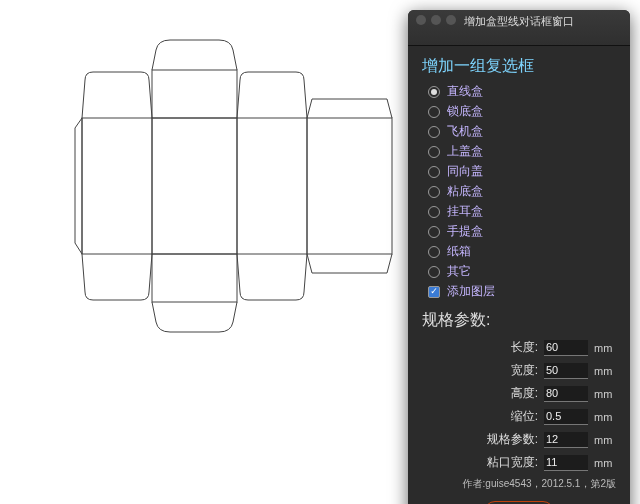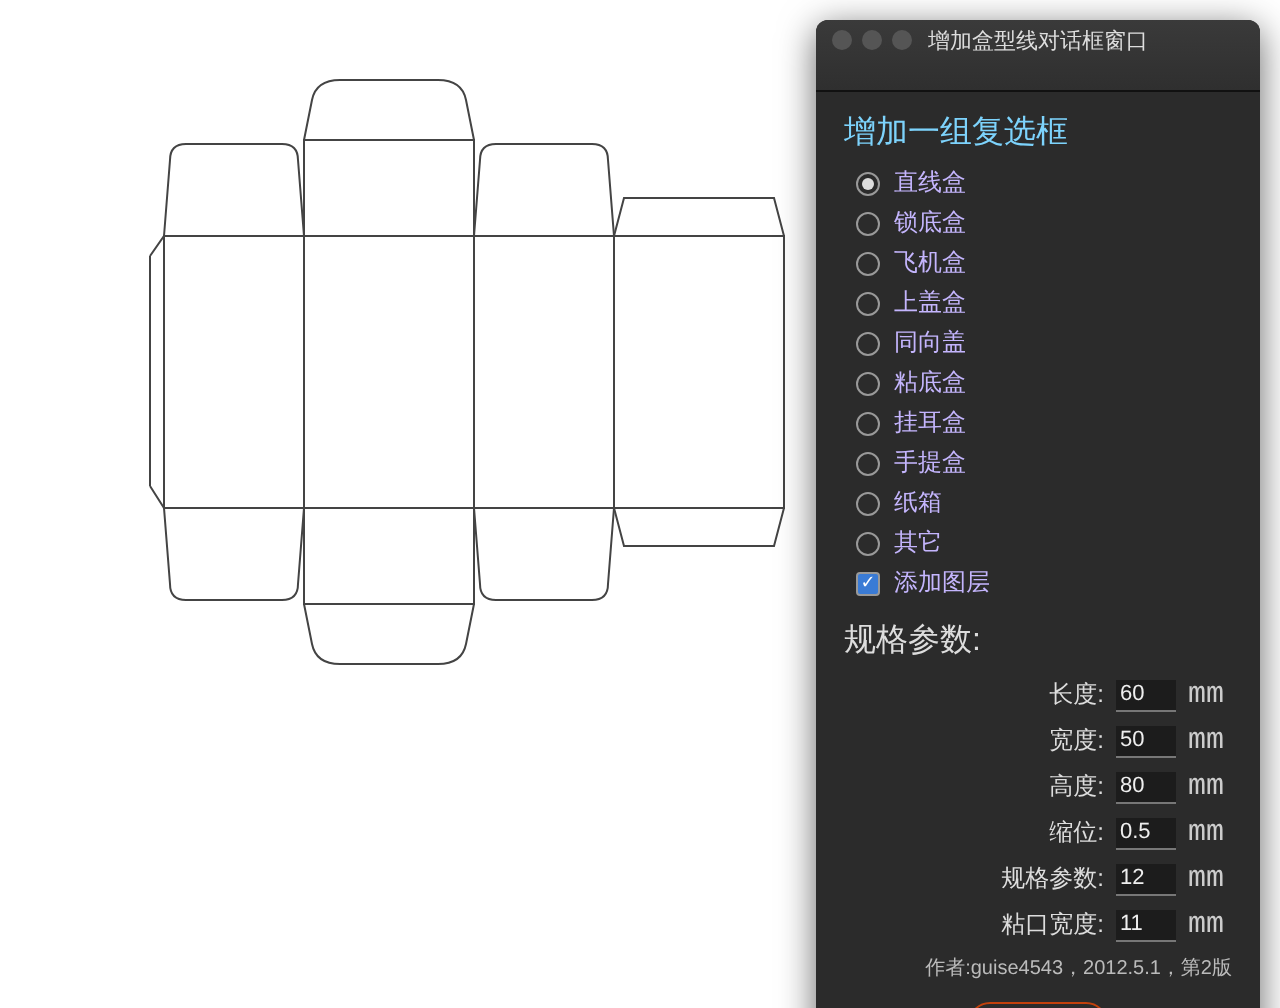--- a/index.html
+++ b/index.html
@@ -110,35 +110,34 @@
   .param-row {
     display: flex; align-items: center; justify-content: flex-end;
     gap: 6px;
   }
   .param-row .plabel {
     text-align: right;
     font-size: 12px;
     color: #ddd;
   }
   .param-row input {
-    width: 30px;
+    width: 44px;
     height: 16px;
     background: #1c1c1c;
     border: none;
     border-bottom: 1px solid #777;
     color: #eee;
     font-size: 11px;
     text-align: left;
     padding: 0 2px;
   }
   .param-row .unit {
     width: 22px;
-    font-size: 15px;
+    font-size: 11px;
     color: #ccc;
-    font-family: Liberation Mono, monospace;
   }
   .credit {
     font-size: 10px;
     color: #bbb;
     text-align: right;
     margin: 6px 0 10px 0;
   }
   .btns {
     display: flex; gap: 10px; justify-content: center;
     padding-bottom: 4px;

